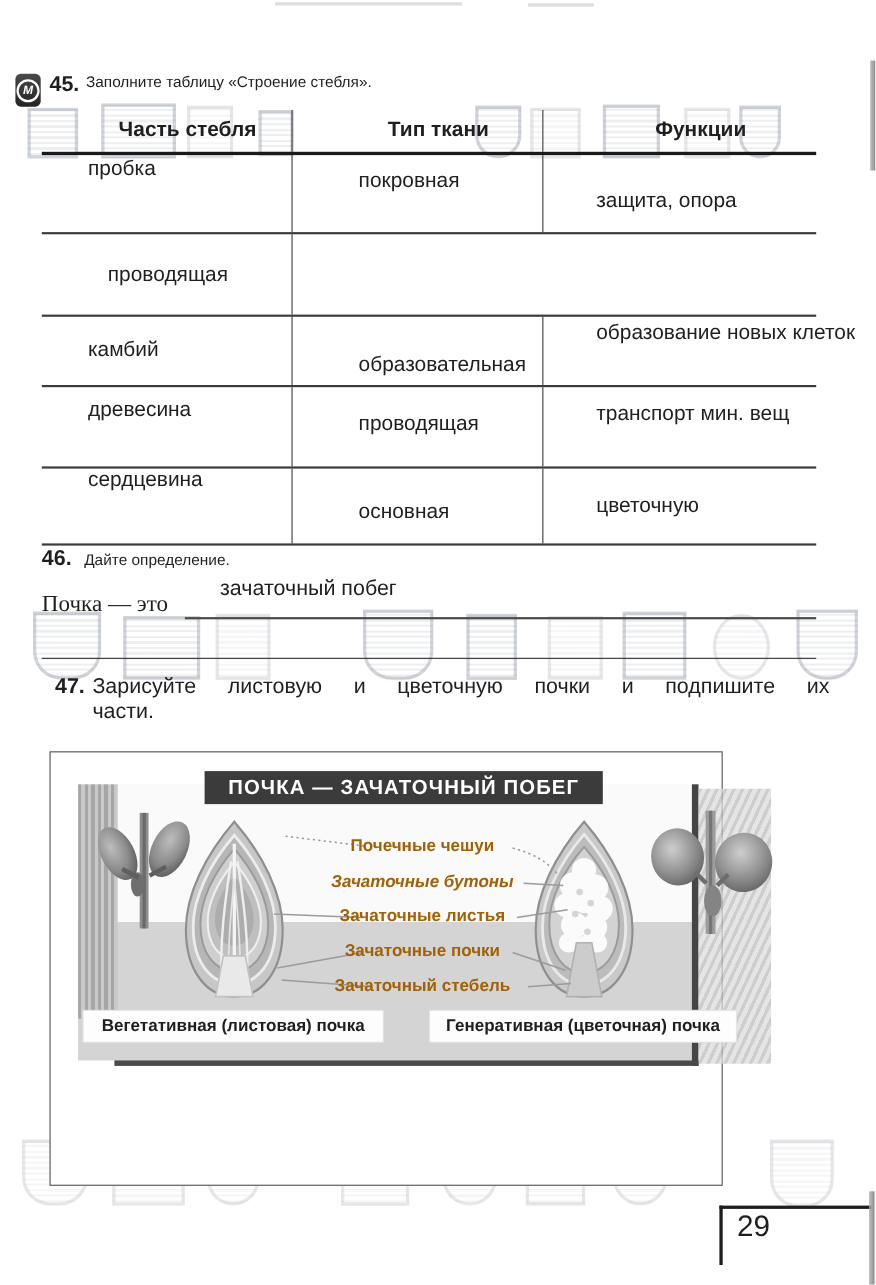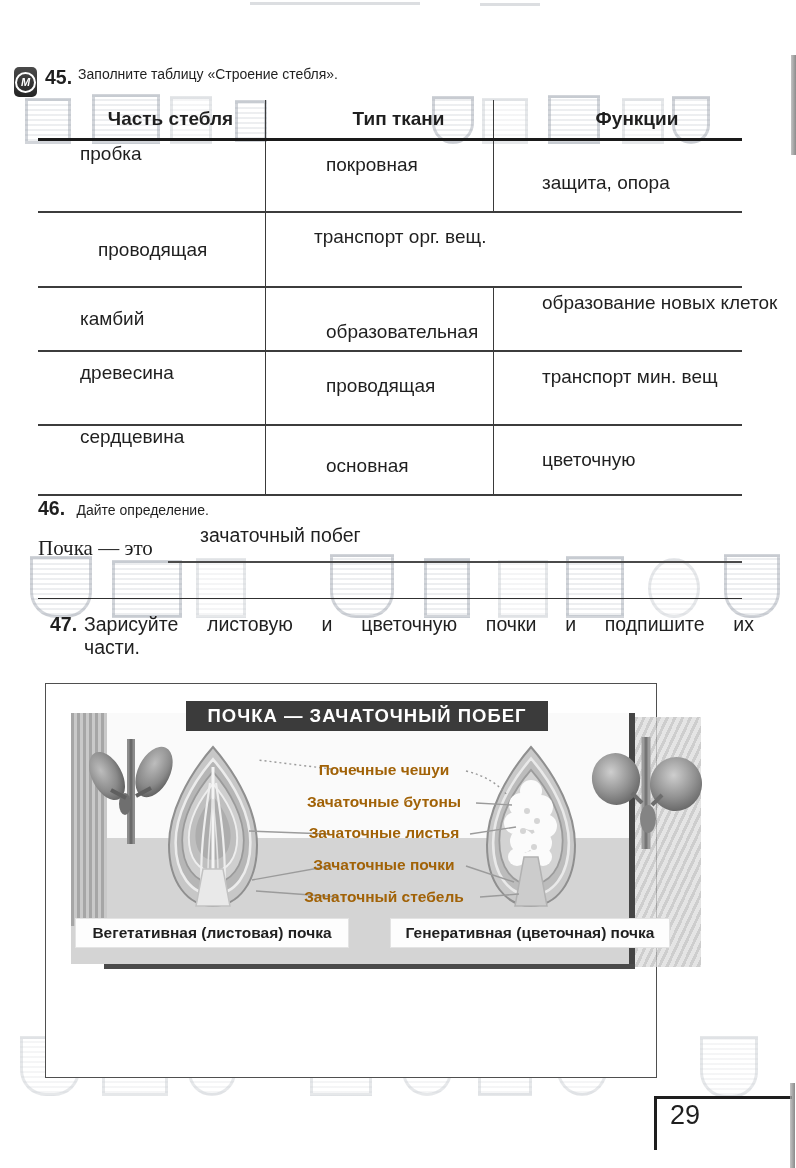--- a/index.html
+++ b/index.html
@@ -132,21 +132,20 @@
       <div class="tcell cb">Тип ткани</div>
       <div class="tcell">Функции</div>
     </div>
     <div class="trow rline" style="height:70px;">
       <div class="tcell cb part" style="padding-top:2px;">пробка</div>
       <div class="tcell cb tissue" style="padding-top:13px;">покровная</div>
       <div class="tcell func" style="padding-top:31px;">защита, опора</div>
     </div>
     <div class="trow rline" style="height:73px;">
       <div class="tcell cb tissue" style="padding-top:26px;">проводящая</div>
-      <div class="tcell func" style="padding-top:13px;">транспорт орг. вещ.</div>
     </div>
     <div class="trow rline" style="height:62px;">
       <div class="tcell cb part" style="padding-top:20px;">камбий</div>
       <div class="tcell cb tissue" style="padding-top:33px;">образовательная</div>
       <div class="tcell func" style="padding-top:4px;">образование новых клеток</div>
     </div>
     <div class="trow rline" style="height:72px;">
       <div class="tcell cb part" style="padding-top:10px;">древесина</div>
       <div class="tcell cb tissue" style="padding-top:23px;">проводящая</div>
       <div class="tcell func" style="padding-top:14px;">транспорт мин. вещ</div>
@@ -284,21 +283,21 @@
         <path d="M284,182 L206,196"></path>
         <path d="M420,182 L468,198"></path>
         <path d="M292,213 L210,207"></path>
         <path d="M434,213 L473,210"></path>
       </g>
     </svg>
 
     <div class="banner">ПОЧКА — ЗАЧАТОЧНЫЙ ПОБЕГ</div>
 
     <div class="flabel" style="top:76px;">Почечные чешуи</div>
-    <div class="flabel" style="top:108px;">Зачаточные бутоны</div>
+    <div class="flabel" style="top:108px;font-style:italic;">Зачаточные бутоны</div>
     <div class="flabel" style="top:139px;">Зачаточные листья</div>
     <div class="flabel" style="top:171px;">Зачаточные почки</div>
     <div class="flabel" style="top:203px;">Зачаточный стебель</div>
 
     <div class="capbar cap-left">Вегетативная (листовая) почка</div>
     <div class="capbar cap-right">Генеративная (цветочная) почка</div>
   </div>
 
   <div class="corner-h"></div>
   <div class="corner-v"></div>

